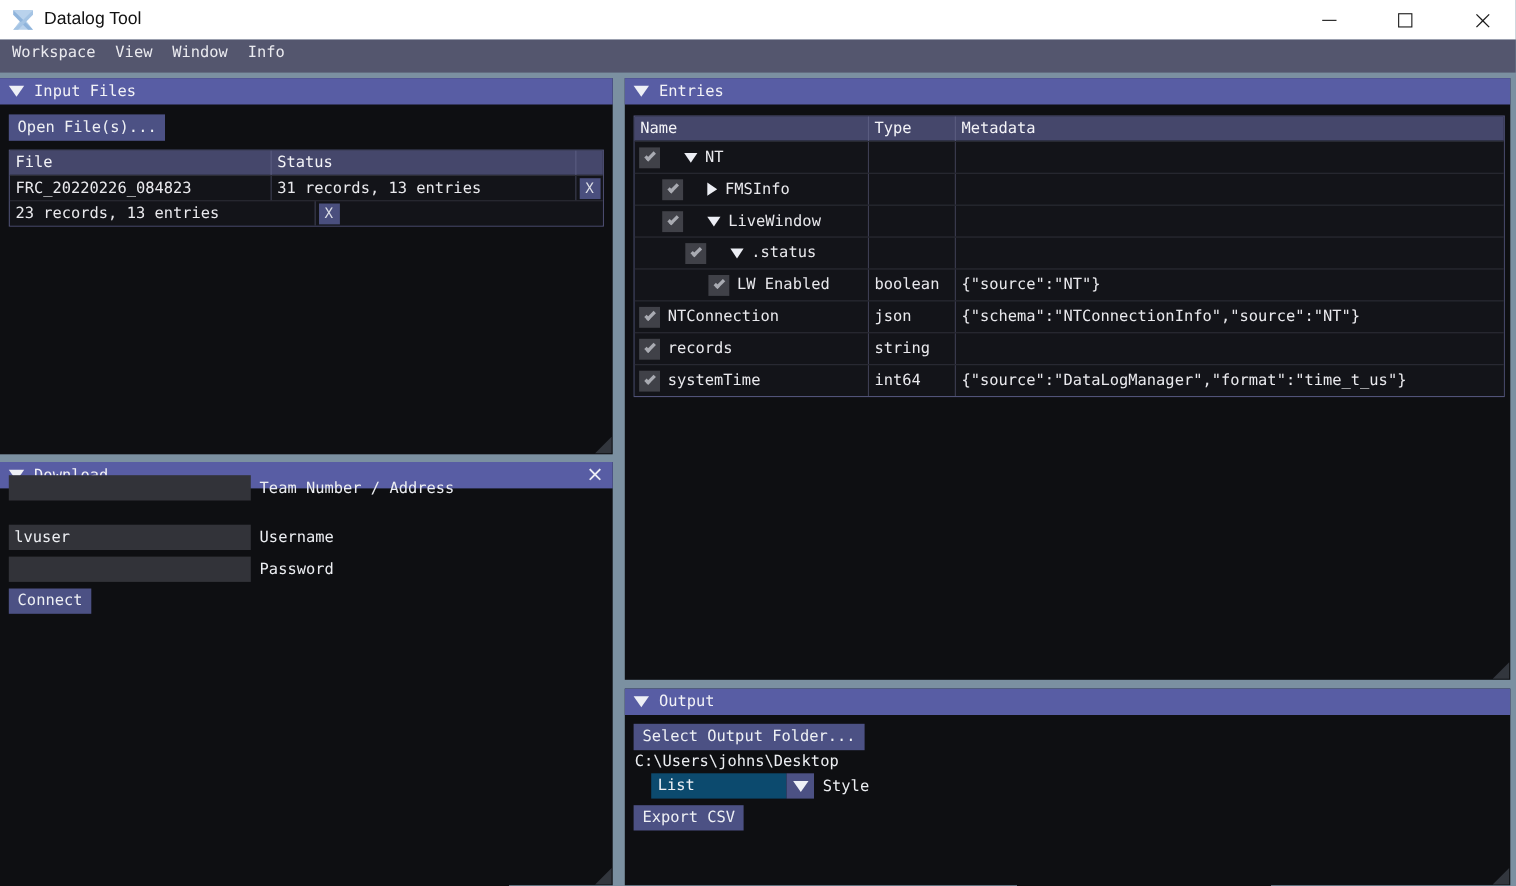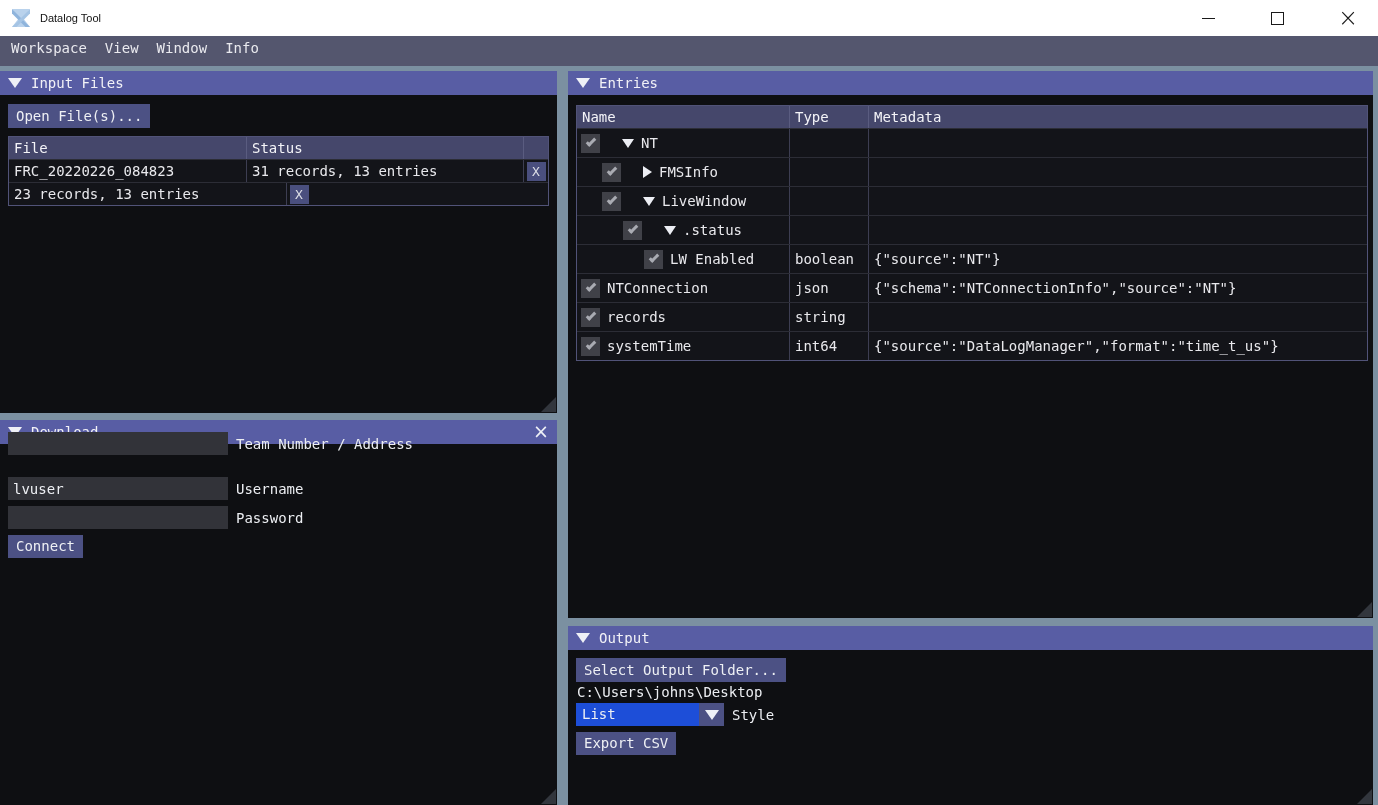--- a/index.html
+++ b/index.html
@@ -10,21 +10,21 @@
     font-family:"DejaVu Sans Mono", monospace;
     font-size:14px;
     color:#e9e9ed;
   }
 
   
   .titlebar { position:absolute; left:0; top:0; width:1378px; height:36px; background:#ffffff; }
   .app-icon { position:absolute; left:9px; top:6px; width:24px; height:24px; }
   .win-title {
     position:absolute; left:40px; top:0; height:36px; line-height:36px;
-    font-family:"Liberation Sans", sans-serif; font-size:11px; color:#111111;
+    font-family:"Liberation Sans", sans-serif; font-size:16px; color:#111111;
   }
   .win-btn { position:absolute; top:0; width:46px; height:36px; display:flex; align-items:center; justify-content:center; }
   .win-btn.min  { left:1185px; }
   .win-btn.max  { left:1254px; }
   .win-btn.close{ left:1325px; }
   .glyph-min { width:13px; height:0; border-top:1.5px solid #1a1a1a; }
   .glyph-max { width:13px; height:13px; border:1.4px solid #1a1a1a; background:transparent; }
   .glyph-close { font-family:"DejaVu Sans", sans-serif; font-size:24px; color:#1a1a1a; line-height:20px; font-weight:200; }
 
   
@@ -122,21 +122,21 @@
   .tree-label { margin-left:7px; }
   .tree-arrow-down + .tree-label, .tree-arrow-right + .tree-label { margin-left:7px; }
 
   
   .dl-row { position:absolute; left:8px; height:23px; display:flex; align-items:center; }
   .dl-label { margin-left:8px; color:#eceef2; }
 
   
   .out-path { position:absolute; left:9px; top:58px; color:#eceef2; }
   .combo { position:absolute; left:8px; top:77px; height:23px; display:flex; align-items:center; }
-  .combo-field { width:123px; height:23px; background:#1d4ed8; line-height:23px; padding-left:6px; color:#eef0f4; }
+  .combo-field { width:123px; height:23px; background:#0c4a6e; line-height:23px; padding-left:6px; color:#eef0f4;margin-left:16px; }
   .combo-arrow-btn { width:25px; height:23px; background:#4c5184; display:flex; align-items:center; justify-content:center; }
   .combo-arrow { width:0; height:0; border-left:7px solid transparent; border-right:7px solid transparent; border-top:10px solid #eef1f8; }
   .combo-label { margin-left:8px; color:#eceef2; }
 </style>
 </head>
 <body>
 
 <div class="titlebar">
   <svg class="app-icon" viewBox="0 0 24 24">
     <path d="M3 3 L21 3 L14 12 L21 21 L3 21 L10 12 Z" fill="#b9d2ec"></path>

